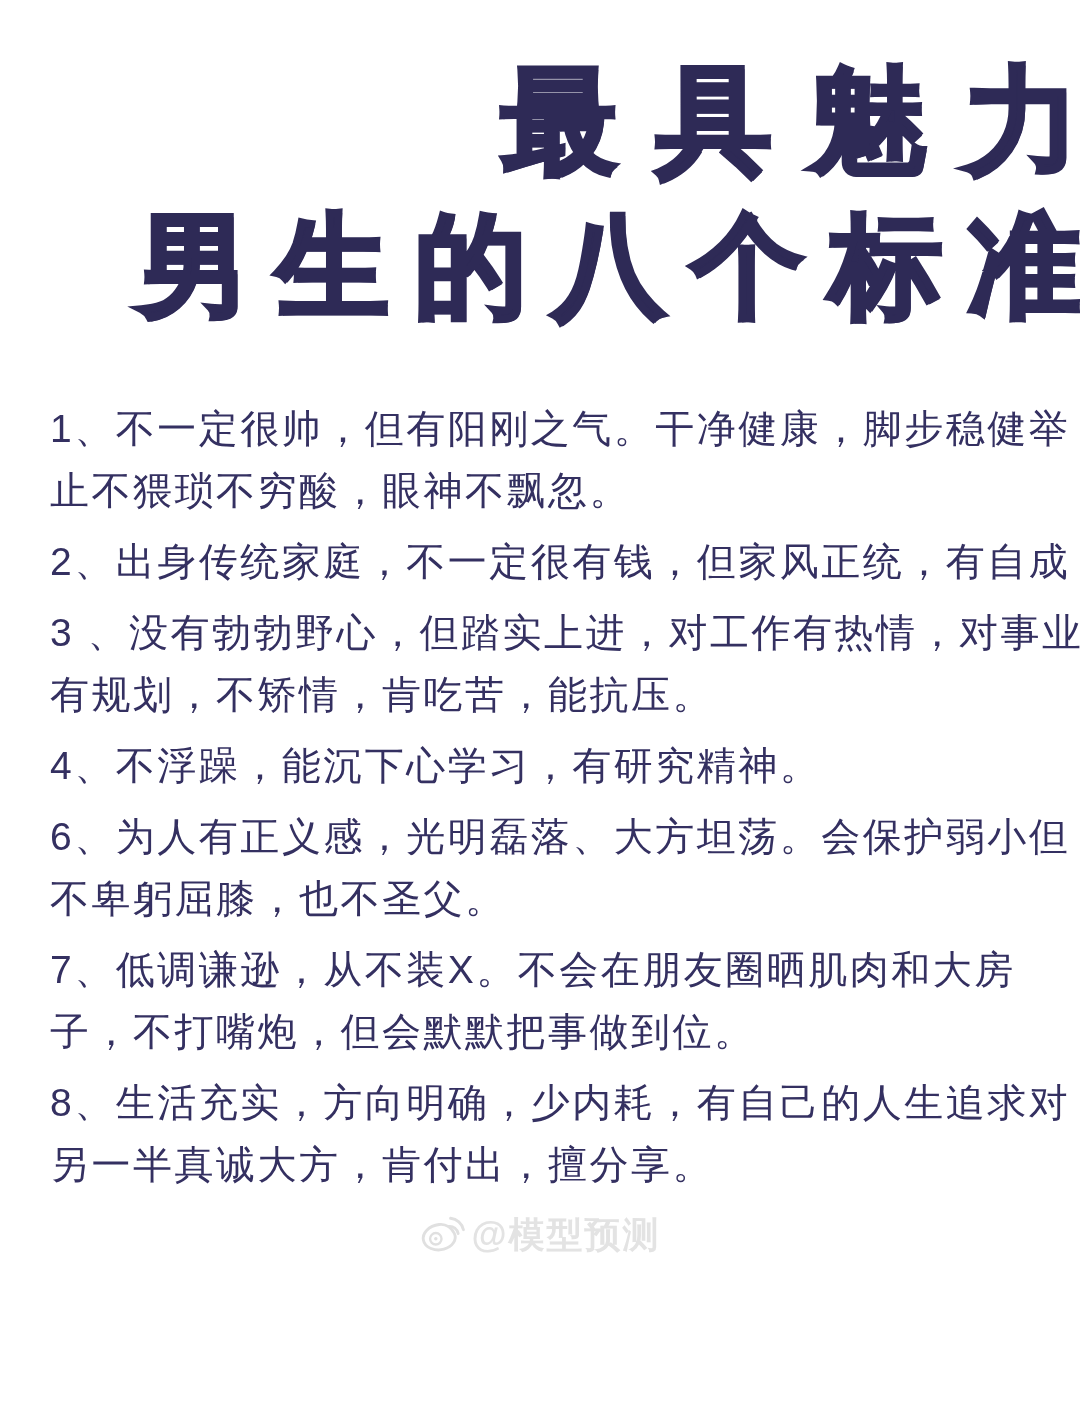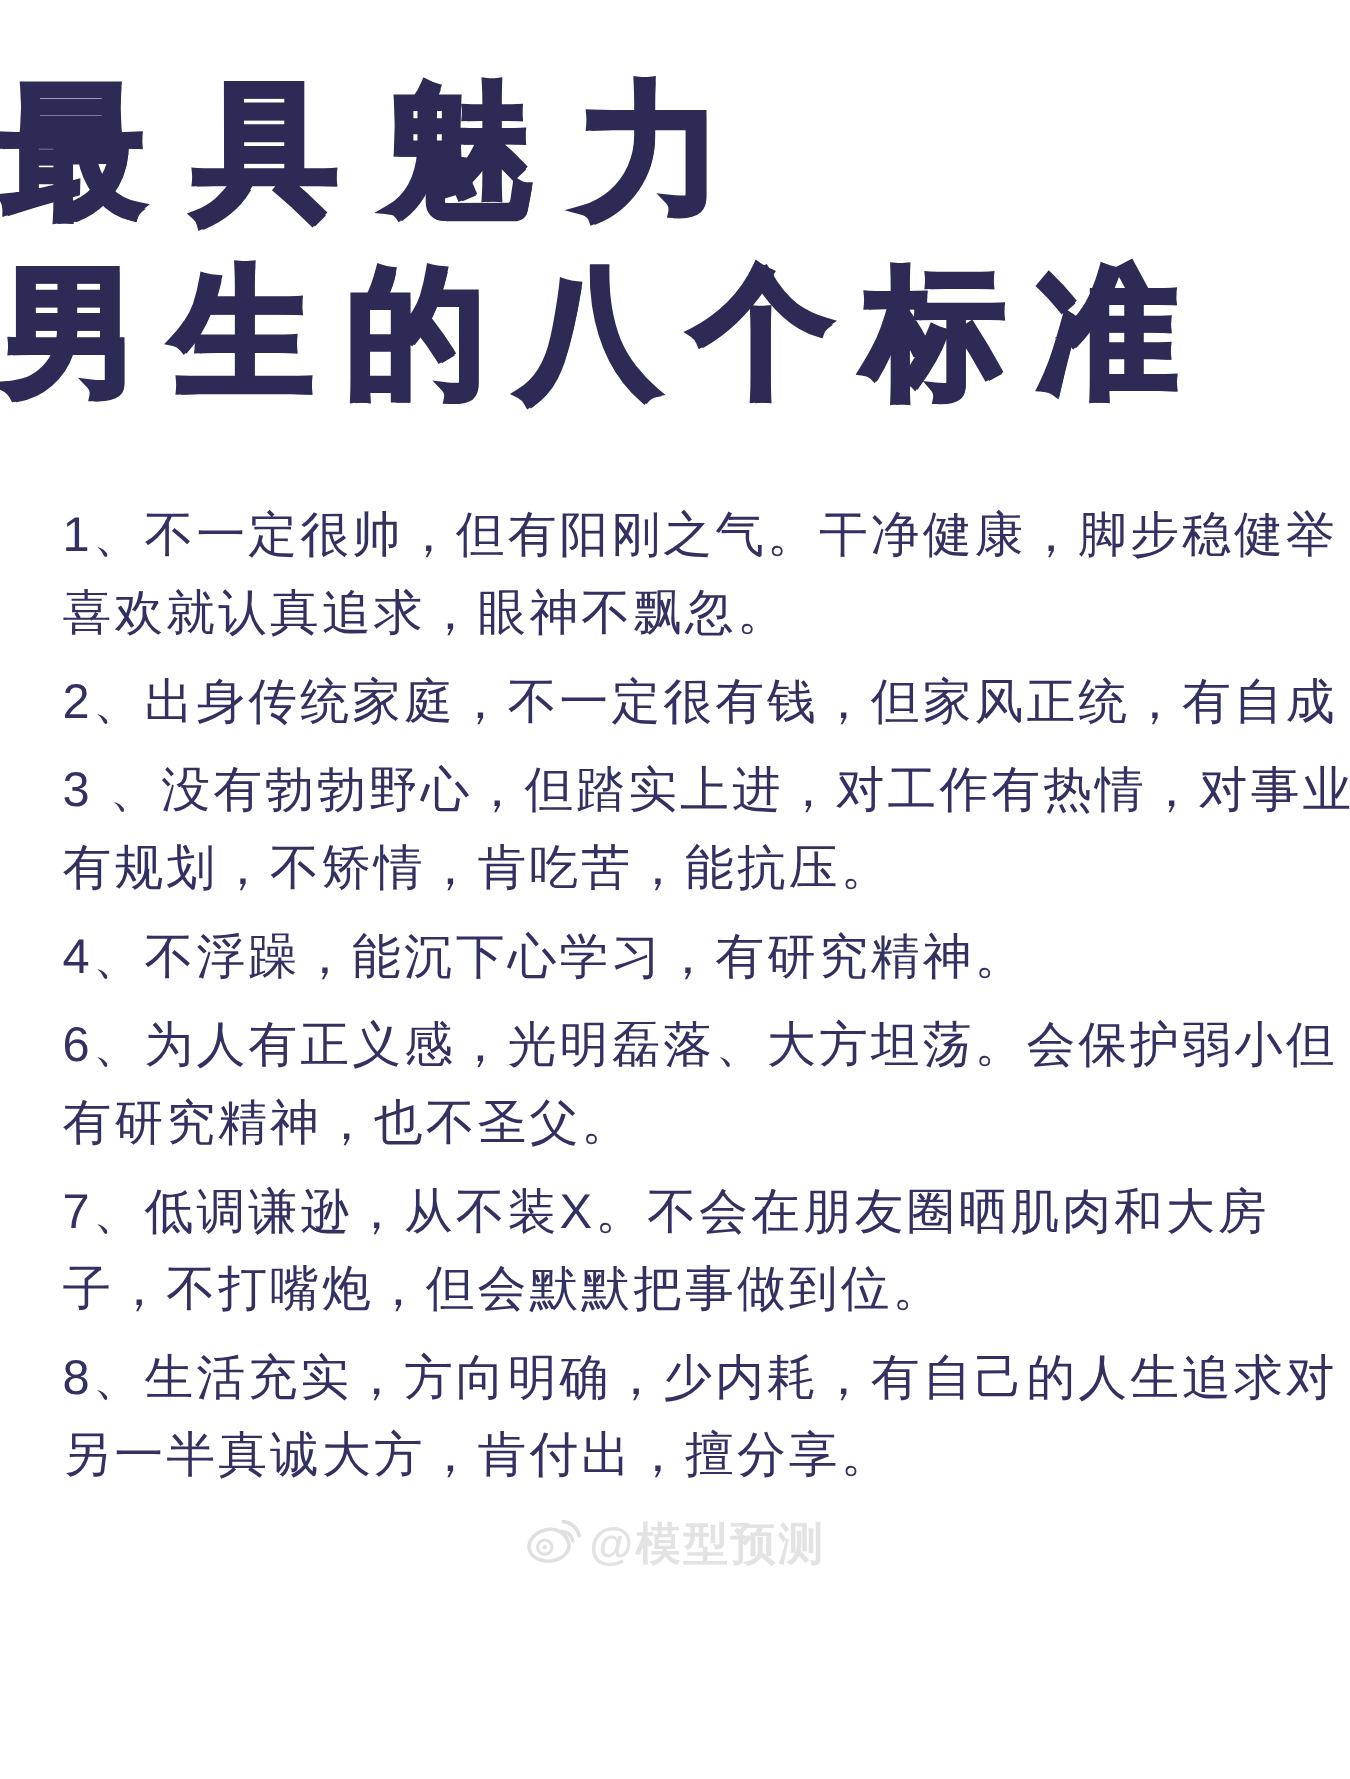--- a/index.html
+++ b/index.html
@@ -14,21 +14,21 @@
   .poster {
     width: 1080px;
     height: 1423px;
     background: #ffffff;
     display: flex;
     flex-direction: column;
   }
   
   .title-block {
     padding-top: 48px;
-    text-align: left;
+    text-align: right;
     color: #2e2a56;
   }
   .title-line {
     display: block;
     font-weight: 900;
     line-height: 146px;
     white-space: nowrap;
     -webkit-text-stroke: 4.5px #2e2a56;
     text-shadow: 2px 2px 0 #2e2a56;
   }
@@ -85,41 +85,41 @@
 
   <header class="title-block">
     <h1 class="title-line title-line-1">最具魅力</h1>
     <h1 class="title-line title-line-2">男生的八个标准</h1>
   </header>
 
   <main class="list-block">
 
     <div class="list-item">
       <span class="line">1、不一定很帅，但有阳刚之气。干净健康，脚步稳健举</span>
-      <span class="line">喜欢就认真追求，眼神不飘忽。</span>
+      <span class="line">止不猥琐不穷酸，眼神不飘忽。</span>
     </div>
 
     <div class="list-item">
       <span class="line">2、出身传统家庭，不一定很有钱，但家风正统，有自成</span>
     </div>
 
     <div class="list-item">
       <span class="line">3 、没有勃勃野心，但踏实上进，对工作有热情，对事业</span>
       <span class="line">有规划，不矫情，肯吃苦，能抗压。</span>
     </div>
 
     <div class="list-item">
       <span class="line">4、不浮躁，能沉下心学习，有研究精神。</span>
 
     </div>
 
 
     <div class="list-item">
       <span class="line">6、为人有正义感，光明磊落、大方坦荡。会保护弱小但</span>
-      <span class="line">有研究精神，也不圣父。</span>
+      <span class="line">不卑躬屈膝，也不圣父。</span>
     </div>
 
     <div class="list-item">
       <span class="line">7、低调谦逊，从不装X。不会在朋友圈晒肌肉和大房</span>
       <span class="line">子，不打嘴炮，但会默默把事做到位。</span>
     </div>
 
     <div class="list-item">
       <span class="line">8、生活充实，方向明确，少内耗，有自己的人生追求对</span>
       <span class="line">另一半真诚大方，肯付出，擅分享。</span>

